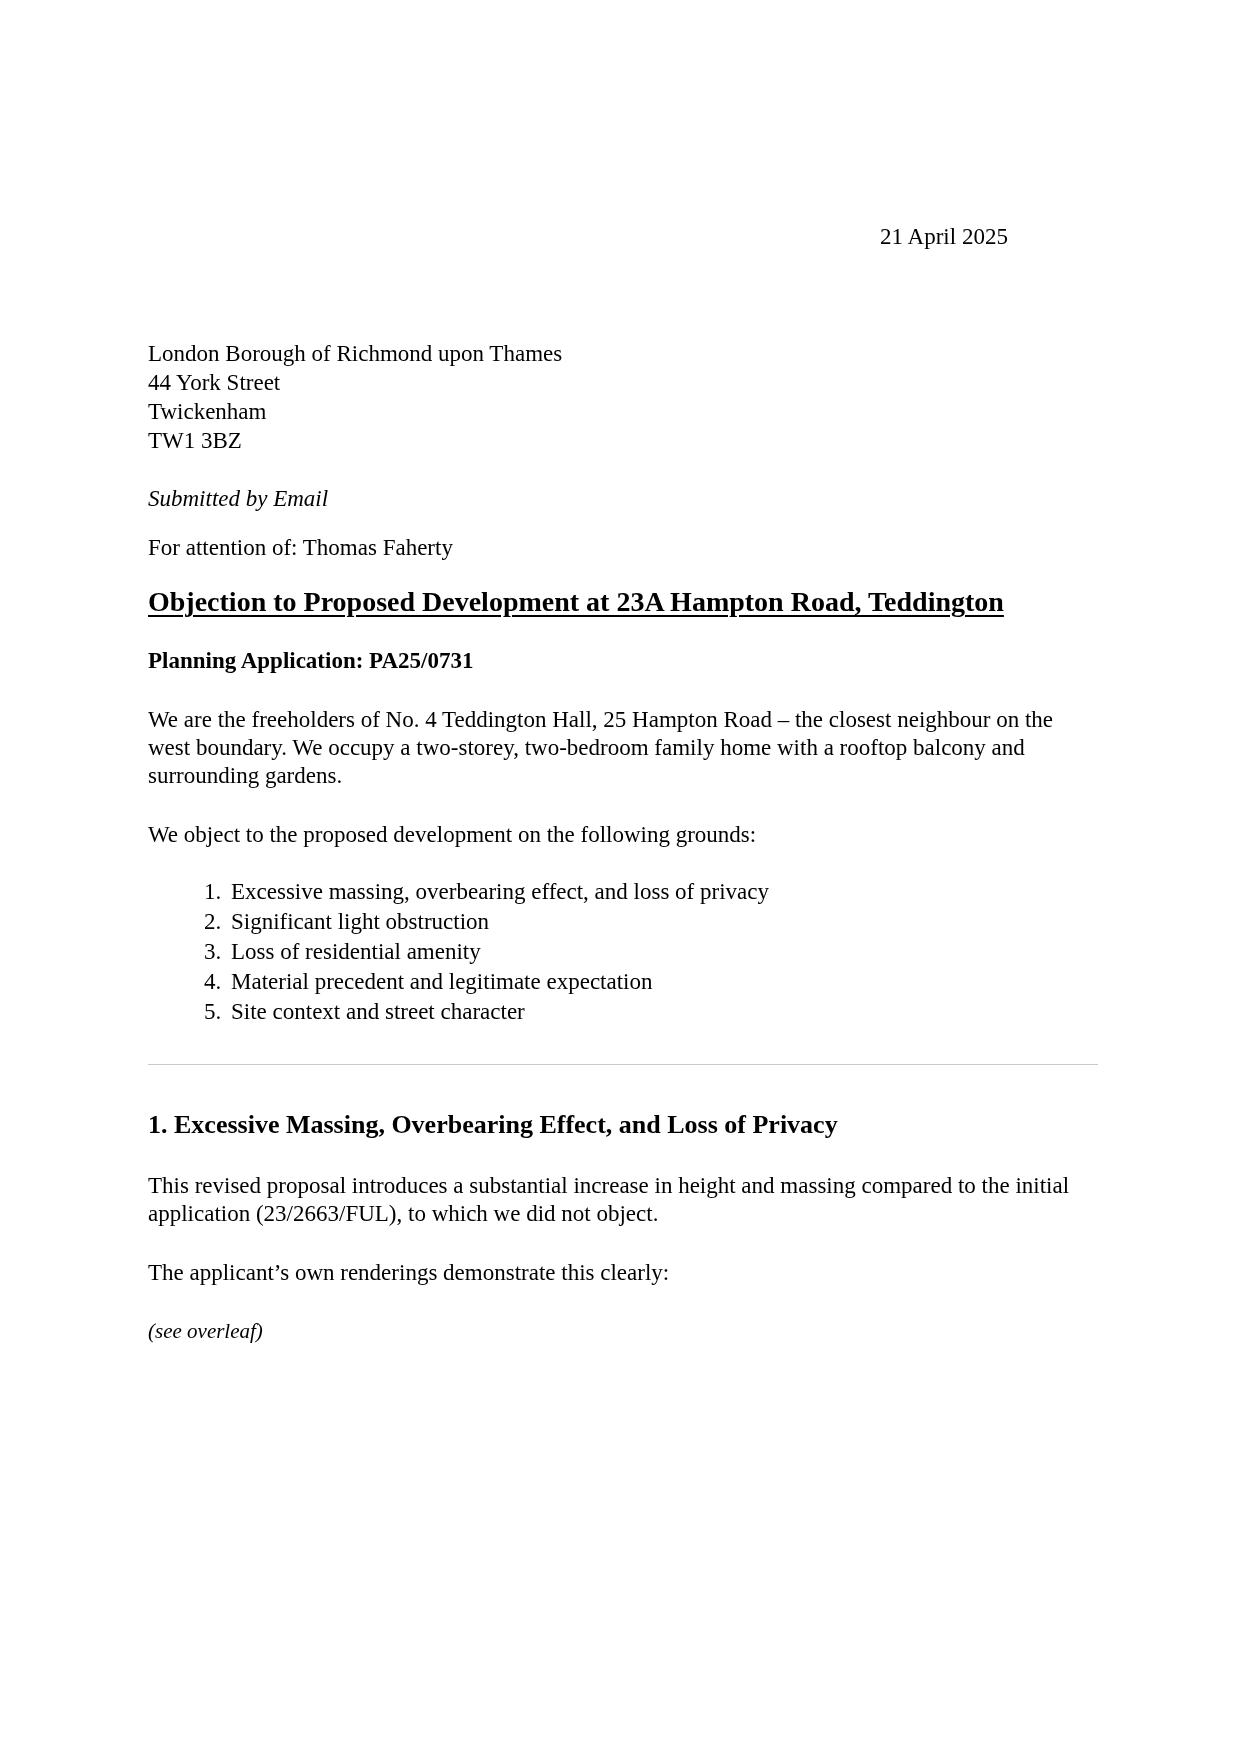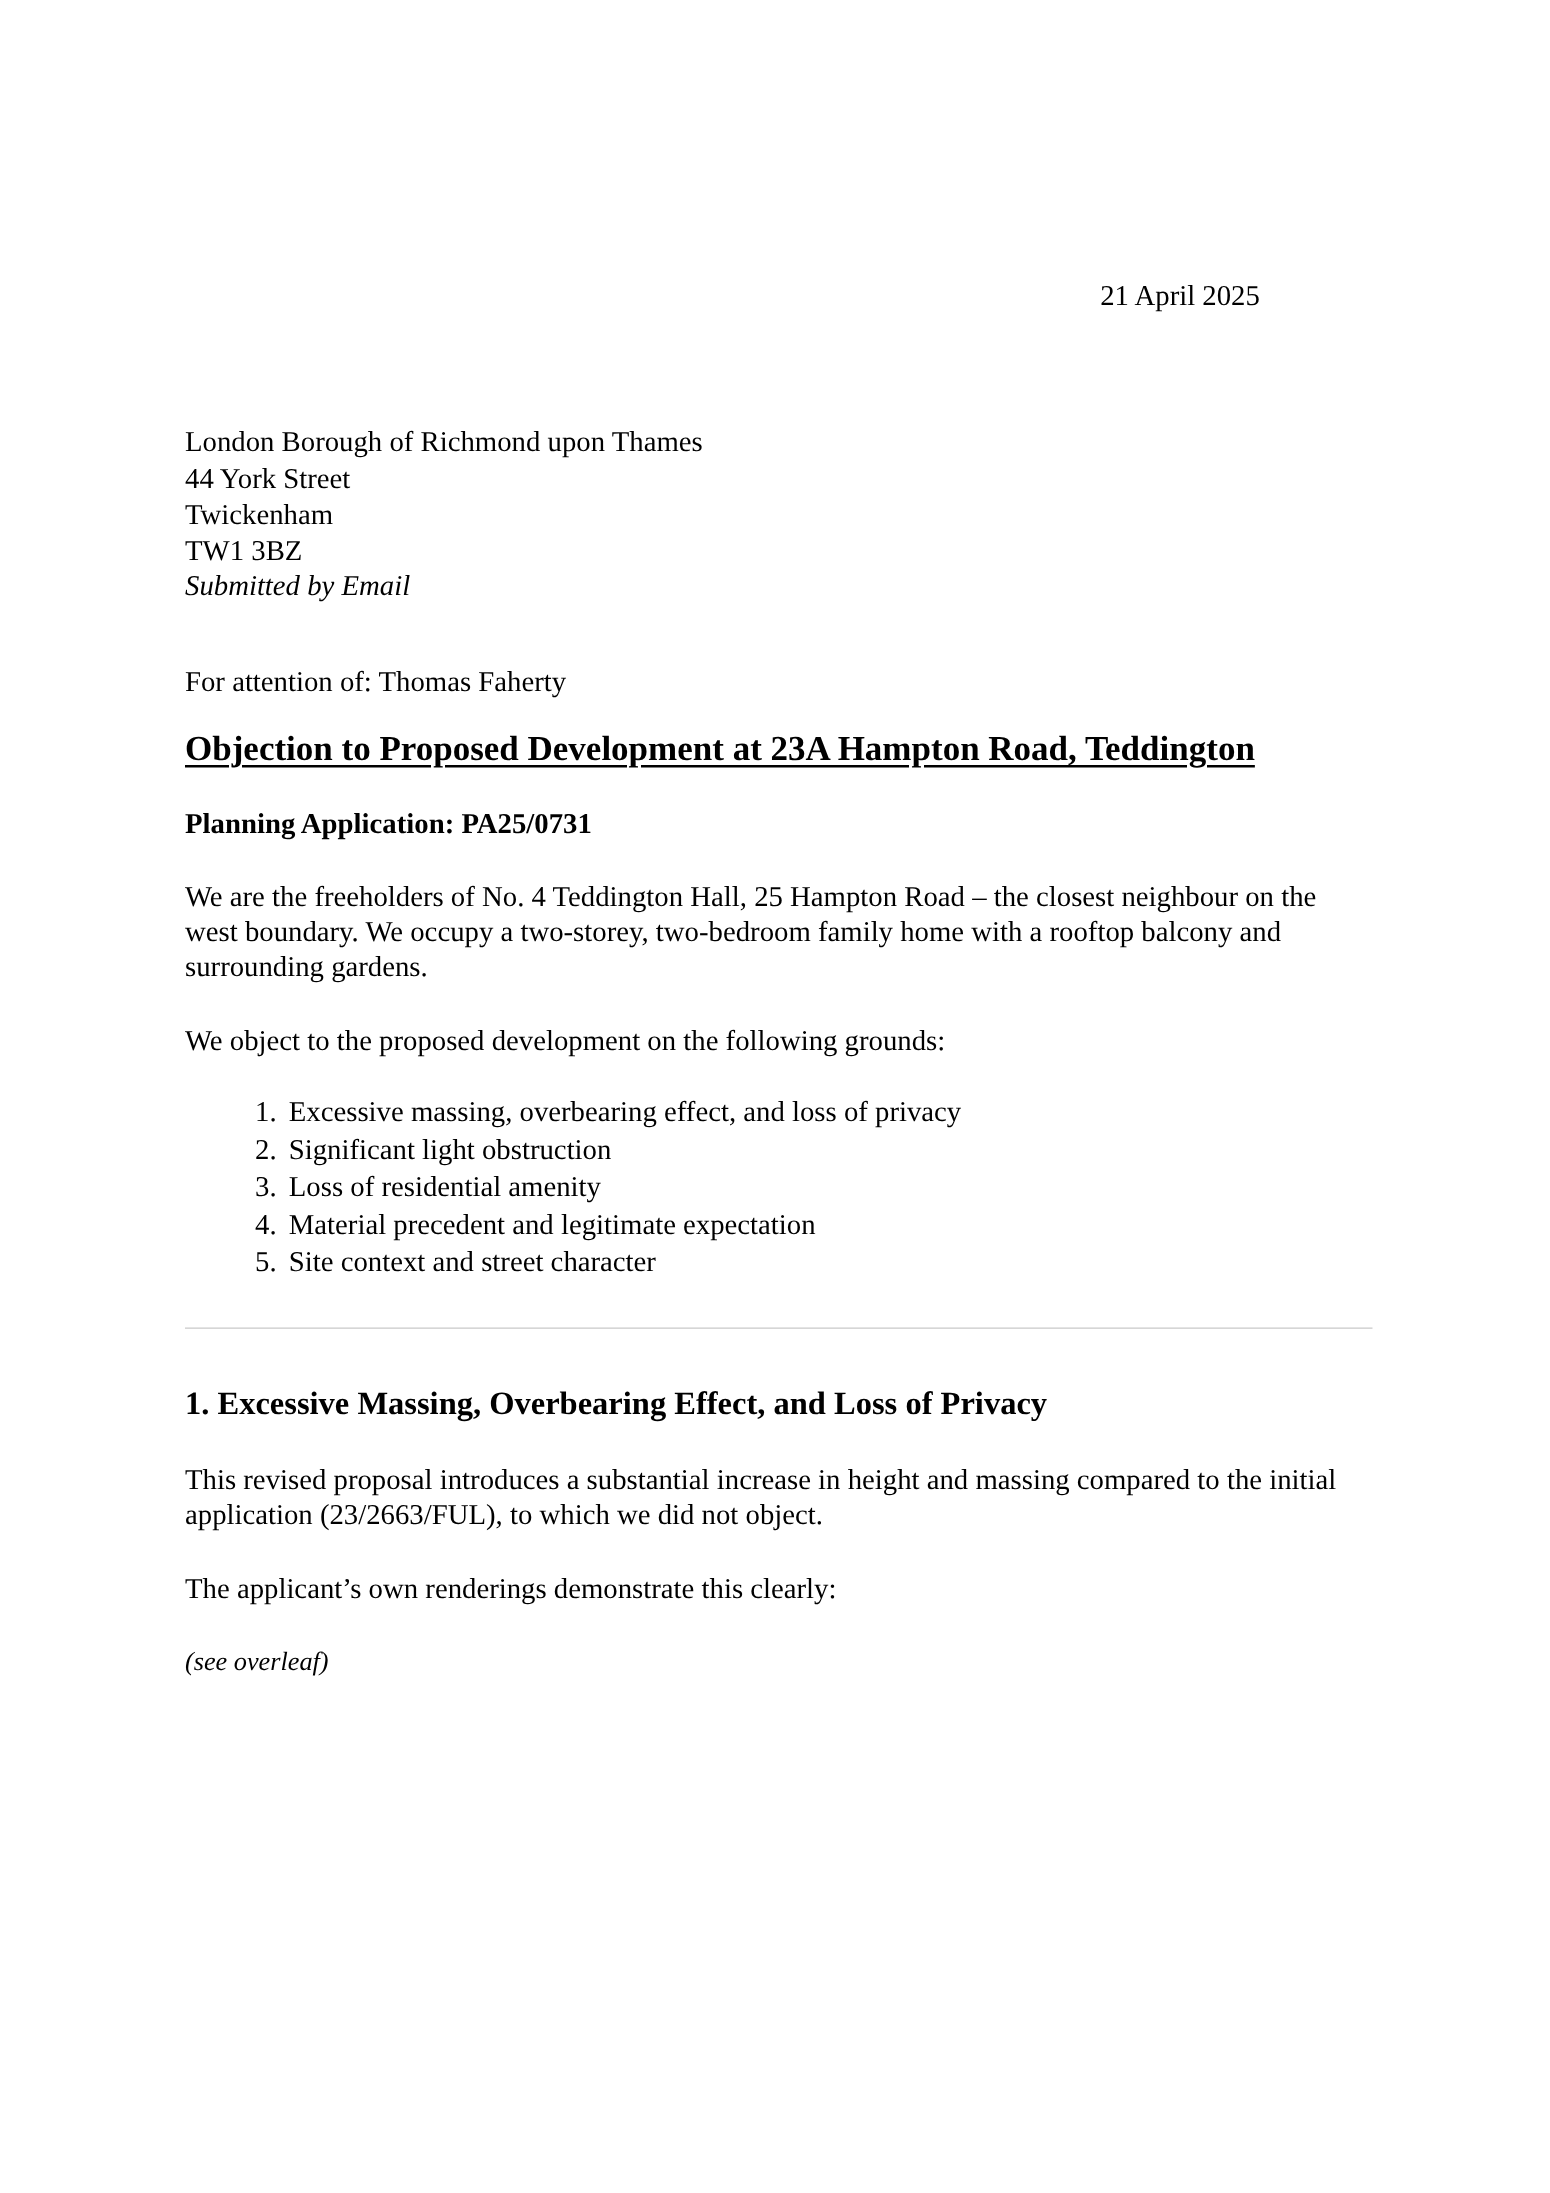--- a/index.html
+++ b/index.html
@@ -31,26 +31,27 @@
     font-size: 23px;
     line-height: 28px;
     text-align: center;
   }
   .recipient-block {
     margin-top: 88px;
     font-size: 23px;
     line-height: 29px;
   }
   .submitted-line {
+    margin-top: 30px;
     font-size: 23px;
     line-height: 28px;
     font-style: italic;
   }
   .attention-line {
-    margin-top: 49px;
+    margin-top: 21px;
     font-size: 23px;
     line-height: 28px;
   }
   .doc-title {
     margin-top: 23px;
     font-size: 28px;
     line-height: 34px;
     font-weight: bold;
     text-decoration: underline;
     text-underline-offset: 4px;

